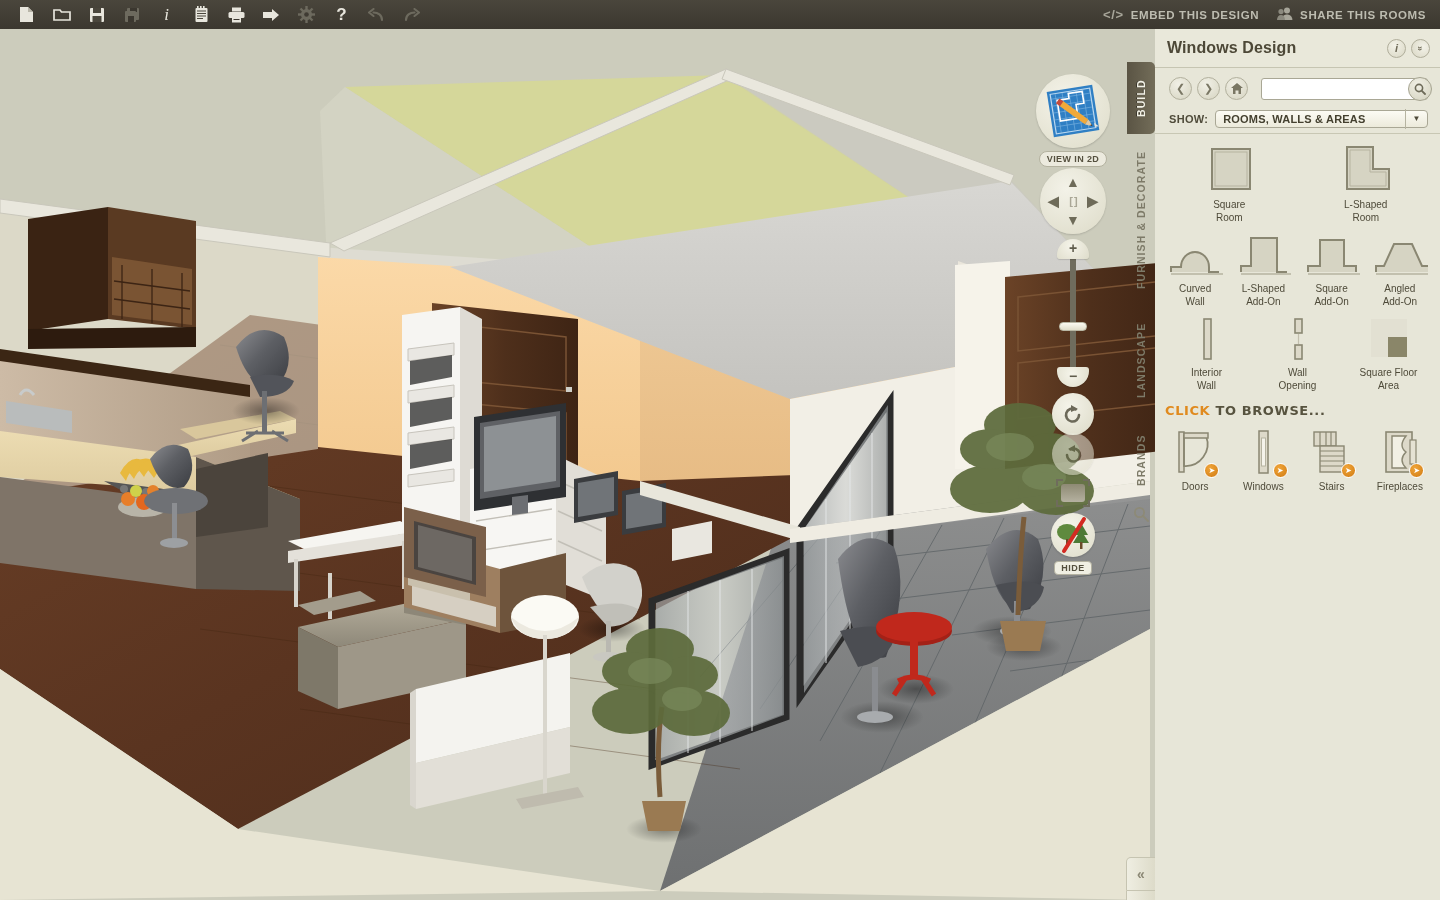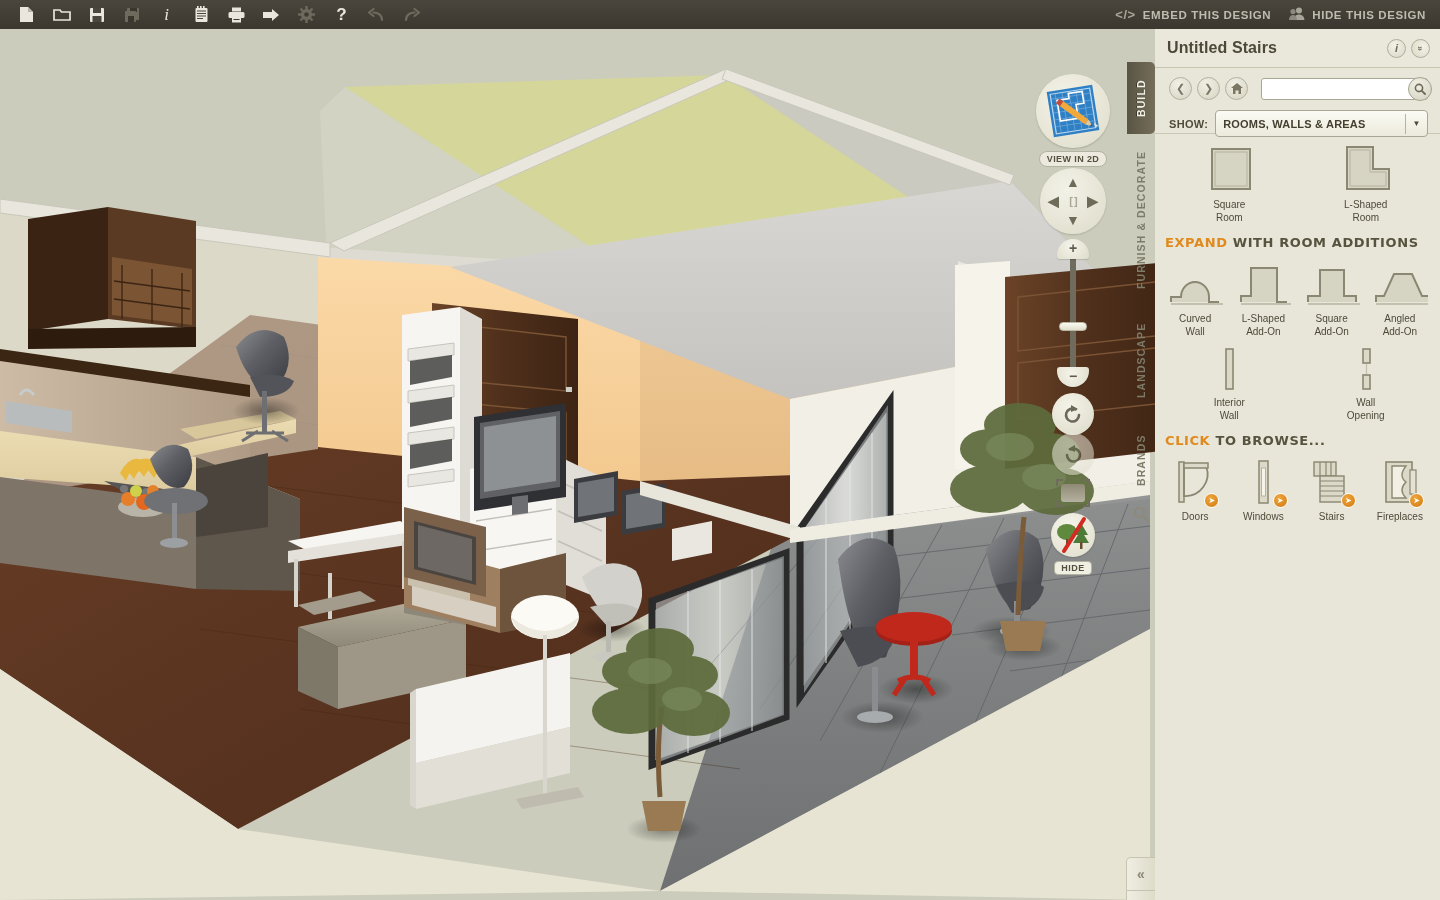--- a/index.html
+++ b/index.html
@@ -183,21 +183,21 @@
   }
   .searchbtn {
     position: absolute; right: -4px; top: -1px; width: 24px; height: 24px;
     border-radius: 50%; background: radial-gradient(circle at 40% 30%, #f0efe4, #d4d2bf);
     border: 1px solid #a5a390; color: #6e6b59; font-size: 11px;
     display: flex; align-items: center; justify-content: center; cursor: pointer;
   }
   .show-row { display: flex; align-items: center; gap: 7px; margin-top: 10px; }
   .show-lbl { font-size: 11px; font-weight: bold; color: #4f4b3a; letter-spacing: .3px; }
   .selbox {
-    flex: 1; height: 27px; border: 1px solid #a9a795; border-radius: 4px;
+    flex: 1; height: 18px; border: 1px solid #a9a795; border-radius: 4px;
     background: linear-gradient(#fcfbf4, #eceadb);
     display: flex; align-items: center; cursor: pointer;
   }
   .sel-val { flex: 1; font-size: 11px; font-weight: bold; color: #44402f; padding-left: 7px; letter-spacing: .2px; }
   .sel-arrow {
     width: 22px; text-align: center; font-size: 8px; color: #4d4938;
     border-left: 1px solid #b6b4a1; line-height: 20px;
   }
 
   .panel-body { padding: 10px 0 0; }
@@ -329,21 +329,21 @@
       </div>
       <div class="tb-link">
         <span class="gly">
           <svg width="16" height="13" viewBox="0 0 16 13">
               <circle cx="10" cy="3.4" r="3" fill="#a7a599"></circle>
               <path d="M4.6 13c0-3.2 2.4-5.4 5.4-5.4s5.4 2.2 5.4 5.4z" fill="#a7a599"></path>
               <circle cx="4" cy="4.6" r="2.6" fill="#8b897e"></circle>
               <path d="M0 13c0-2.9 1.8-4.9 4-4.9s4 2 4 4.9z" fill="#8b897e"></path>
             </svg>
         </span>
-        <span>HIDE THIS DESIGN</span>
+        <span>SHARE THIS ROOMS</span>
       </div>
     </div>
   </div>
 
   <div class="tabbar">
     <div class="tabgroup">
       <div class="doc-tab">MARINA</div>
       <div class="tab-add">+</div>
     </div>
   </div>
@@ -799,21 +799,21 @@
     <div class="vtab-search" style="top:444px;">
       <svg width="16" height="16" viewBox="0 0 16 16">
           <circle cx="6.5" cy="6.5" r="4.6" fill="none" stroke="#8d8a77" stroke-width="1.8"></circle>
           <path d="M10,10 L15,15" stroke="#8d8a77" stroke-width="1.8" stroke-linecap="round"></path>
         </svg>
     </div>
   </div>
 
   <div class="panel">
     <div class="panel-head">
-      <div class="panel-title">Untitled Stairs</div>
+      <div class="panel-title">Windows Design</div>
       <div class="head-btns">
         <div class="hb">i</div>
         <div class="hb chev" style="transform:rotate(90deg);">»</div>
       </div>
     </div>
 
     <div class="panel-nav">
       <div class="nav-row">
         <div class="navb">❮</div>
         <div class="navb">❯</div>
@@ -862,24 +862,20 @@
                   <path d="M11,6 h20 v22 h16 v14 h-36z" fill="none" stroke="#b6b3a0" stroke-width="1"></path>
                 </svg>
             </div>
             <div class="item-lbl" style="white-space:pre-line;">L-Shaped
 Room</div>
           </div>
         </div>
       </div>
 
       <div class="sect">
-        <div class="sect-title">
-          <span class="hl">EXPAND</span>
-          <span>WITH ROOM ADDITIONS</span>
-        </div>
         <div class="items">
           <div class="item">
             <div class="item-ico">
               <svg width="56" height="46" viewBox="0 0 56 46">
                   <path d="M4,40 v-5 h10 a14,15 0 0,1 28,0 v5 h10" fill="#d6d4c3" stroke="#8a8772" stroke-width="2"></path>
                   <path d="M4,42 h52" stroke="#b6b3a0" stroke-width="1.5" fill="none"></path>
                 </svg>
             </div>
             <div class="item-lbl" style="white-space:pre-line;">Curved
 Wall</div>
@@ -931,20 +927,30 @@
           <div class="item">
             <div class="item-ico">
               <svg width="50" height="46" viewBox="0 0 50 46">
                   <rect x="22" y="3" width="7" height="14" fill="#ddd9c9" stroke="#8a8772" stroke-width="1.6"></rect>
                   <rect x="22" y="29" width="7" height="14" fill="#ddd9c9" stroke="#8a8772" stroke-width="1.6"></rect>
                   <path d="M25.5,18 v10" stroke="#c3bfae" stroke-width="1.2"></path>
                 </svg>
             </div>
             <div class="item-lbl" style="white-space:pre-line;">Wall
 Opening</div>
+          </div>
+          <div class="item">
+            <div class="item-ico">
+              <svg width="52" height="46" viewBox="0 0 52 46">
+                  <rect x="8" y="3" width="36" height="38" fill="#e2e0d2"></rect>
+                  <rect x="25" y="21" width="19" height="20" fill="#8a8669"></rect>
+                </svg>
+            </div>
+            <div class="item-lbl" style="white-space:pre-line;">Square Floor
+Area</div>
           </div>
         </div>
       </div>
 
       <div class="sect">
         <div class="sect-title">
           <span class="hl">CLICK</span>
           <span>TO BROWSE...</span>
         </div>
         <div class="items">

